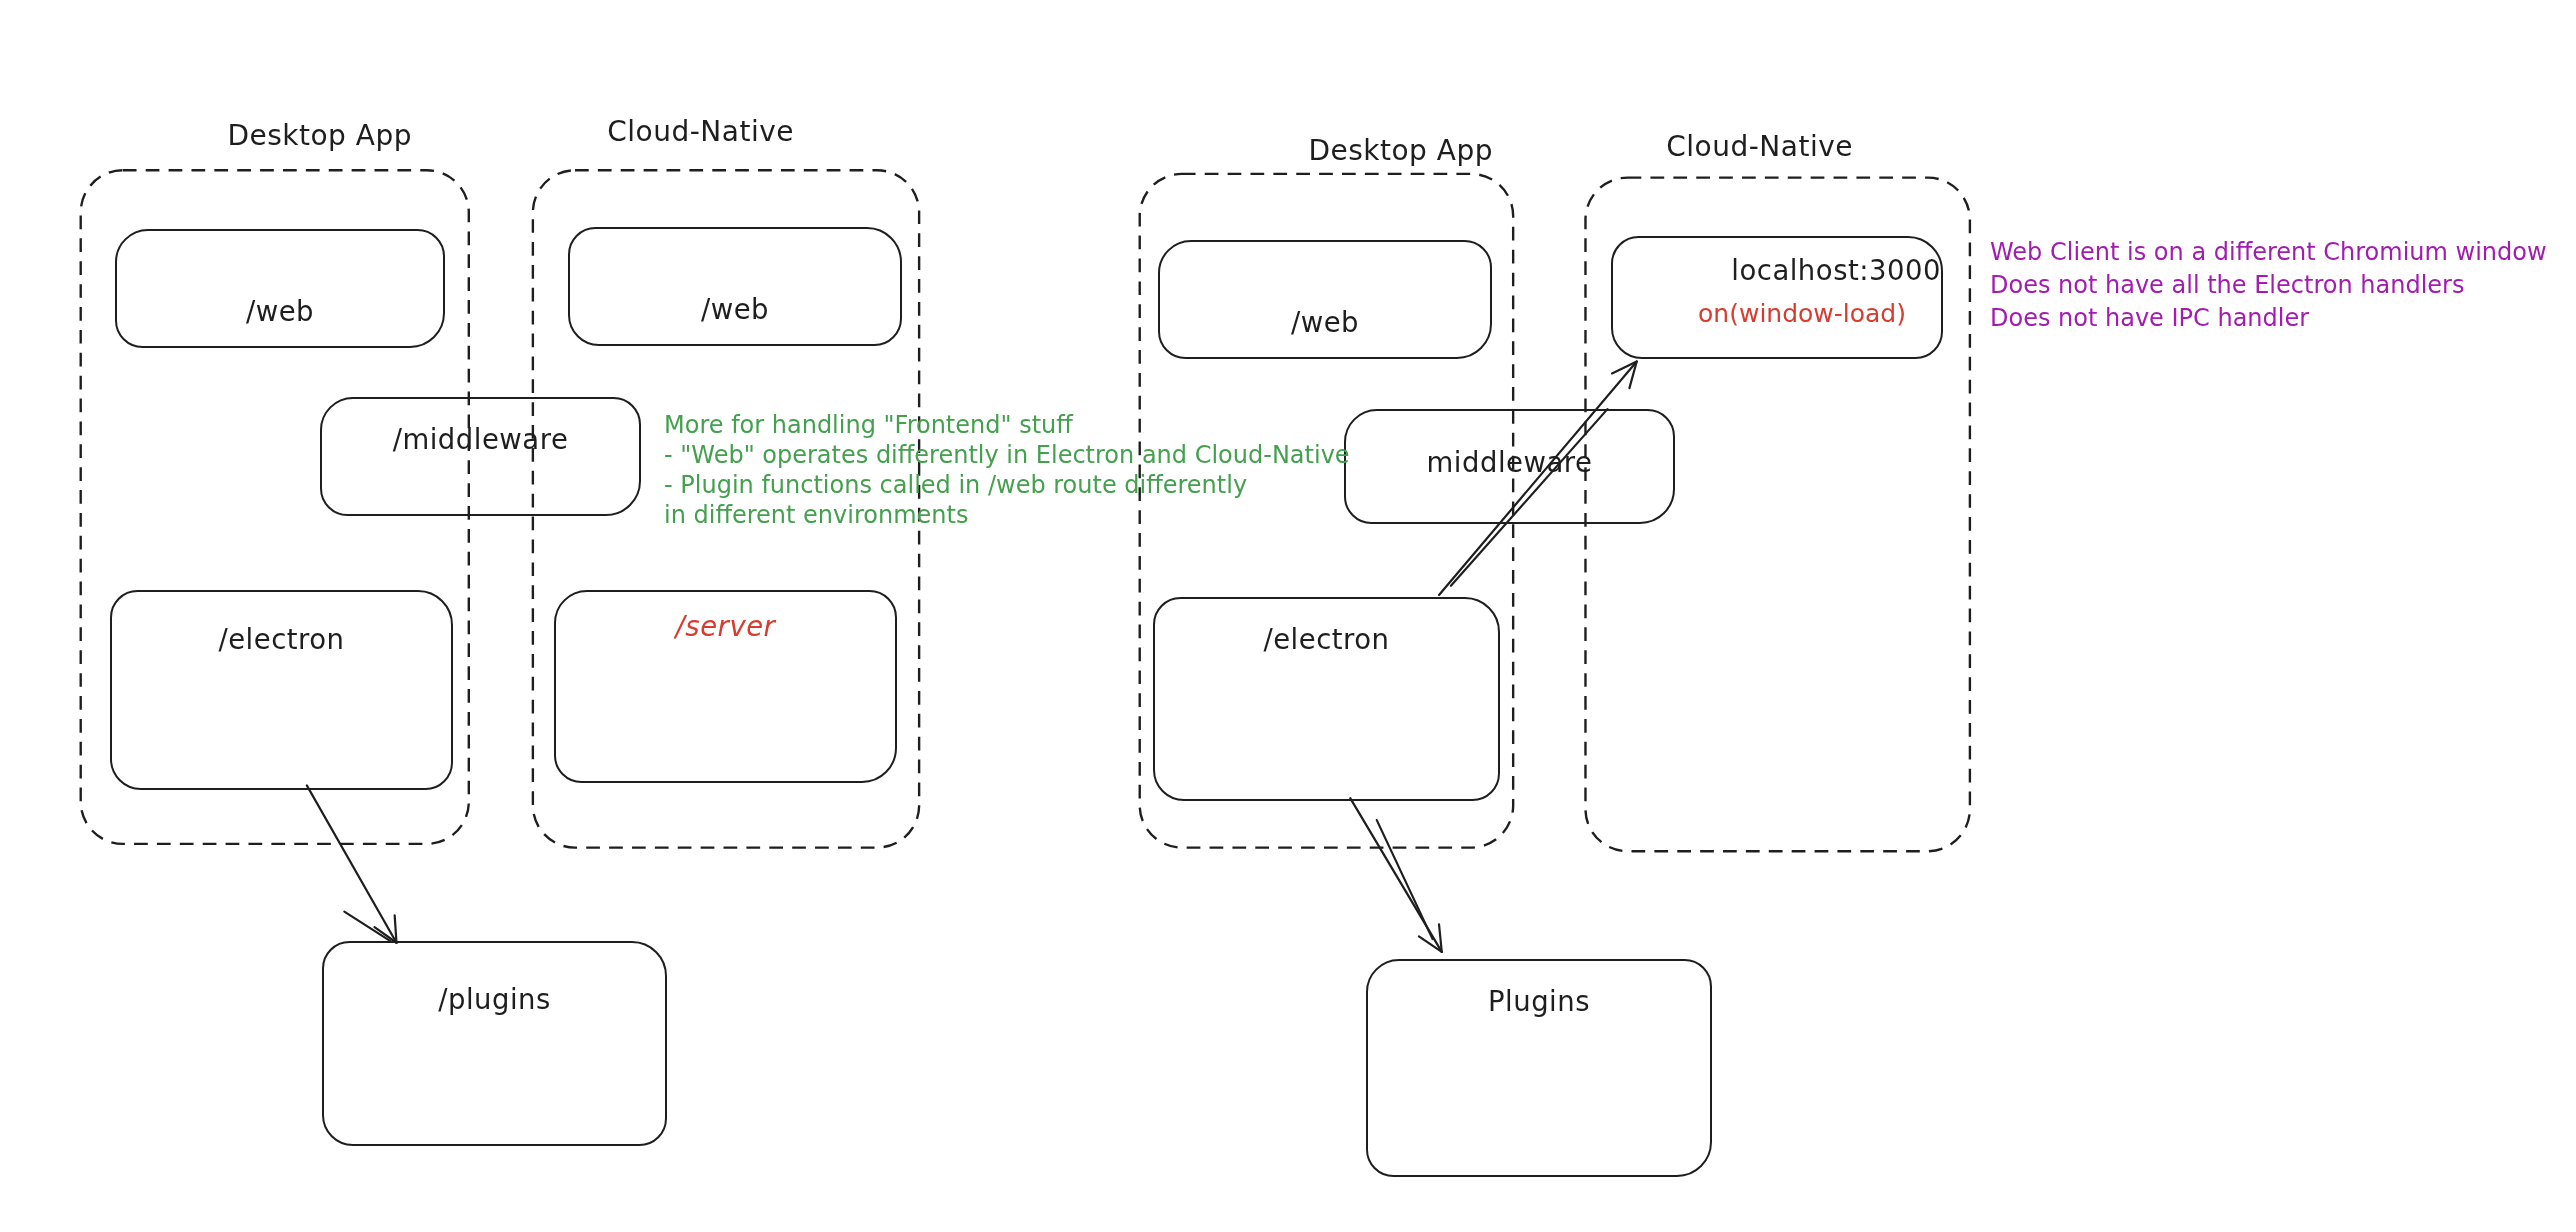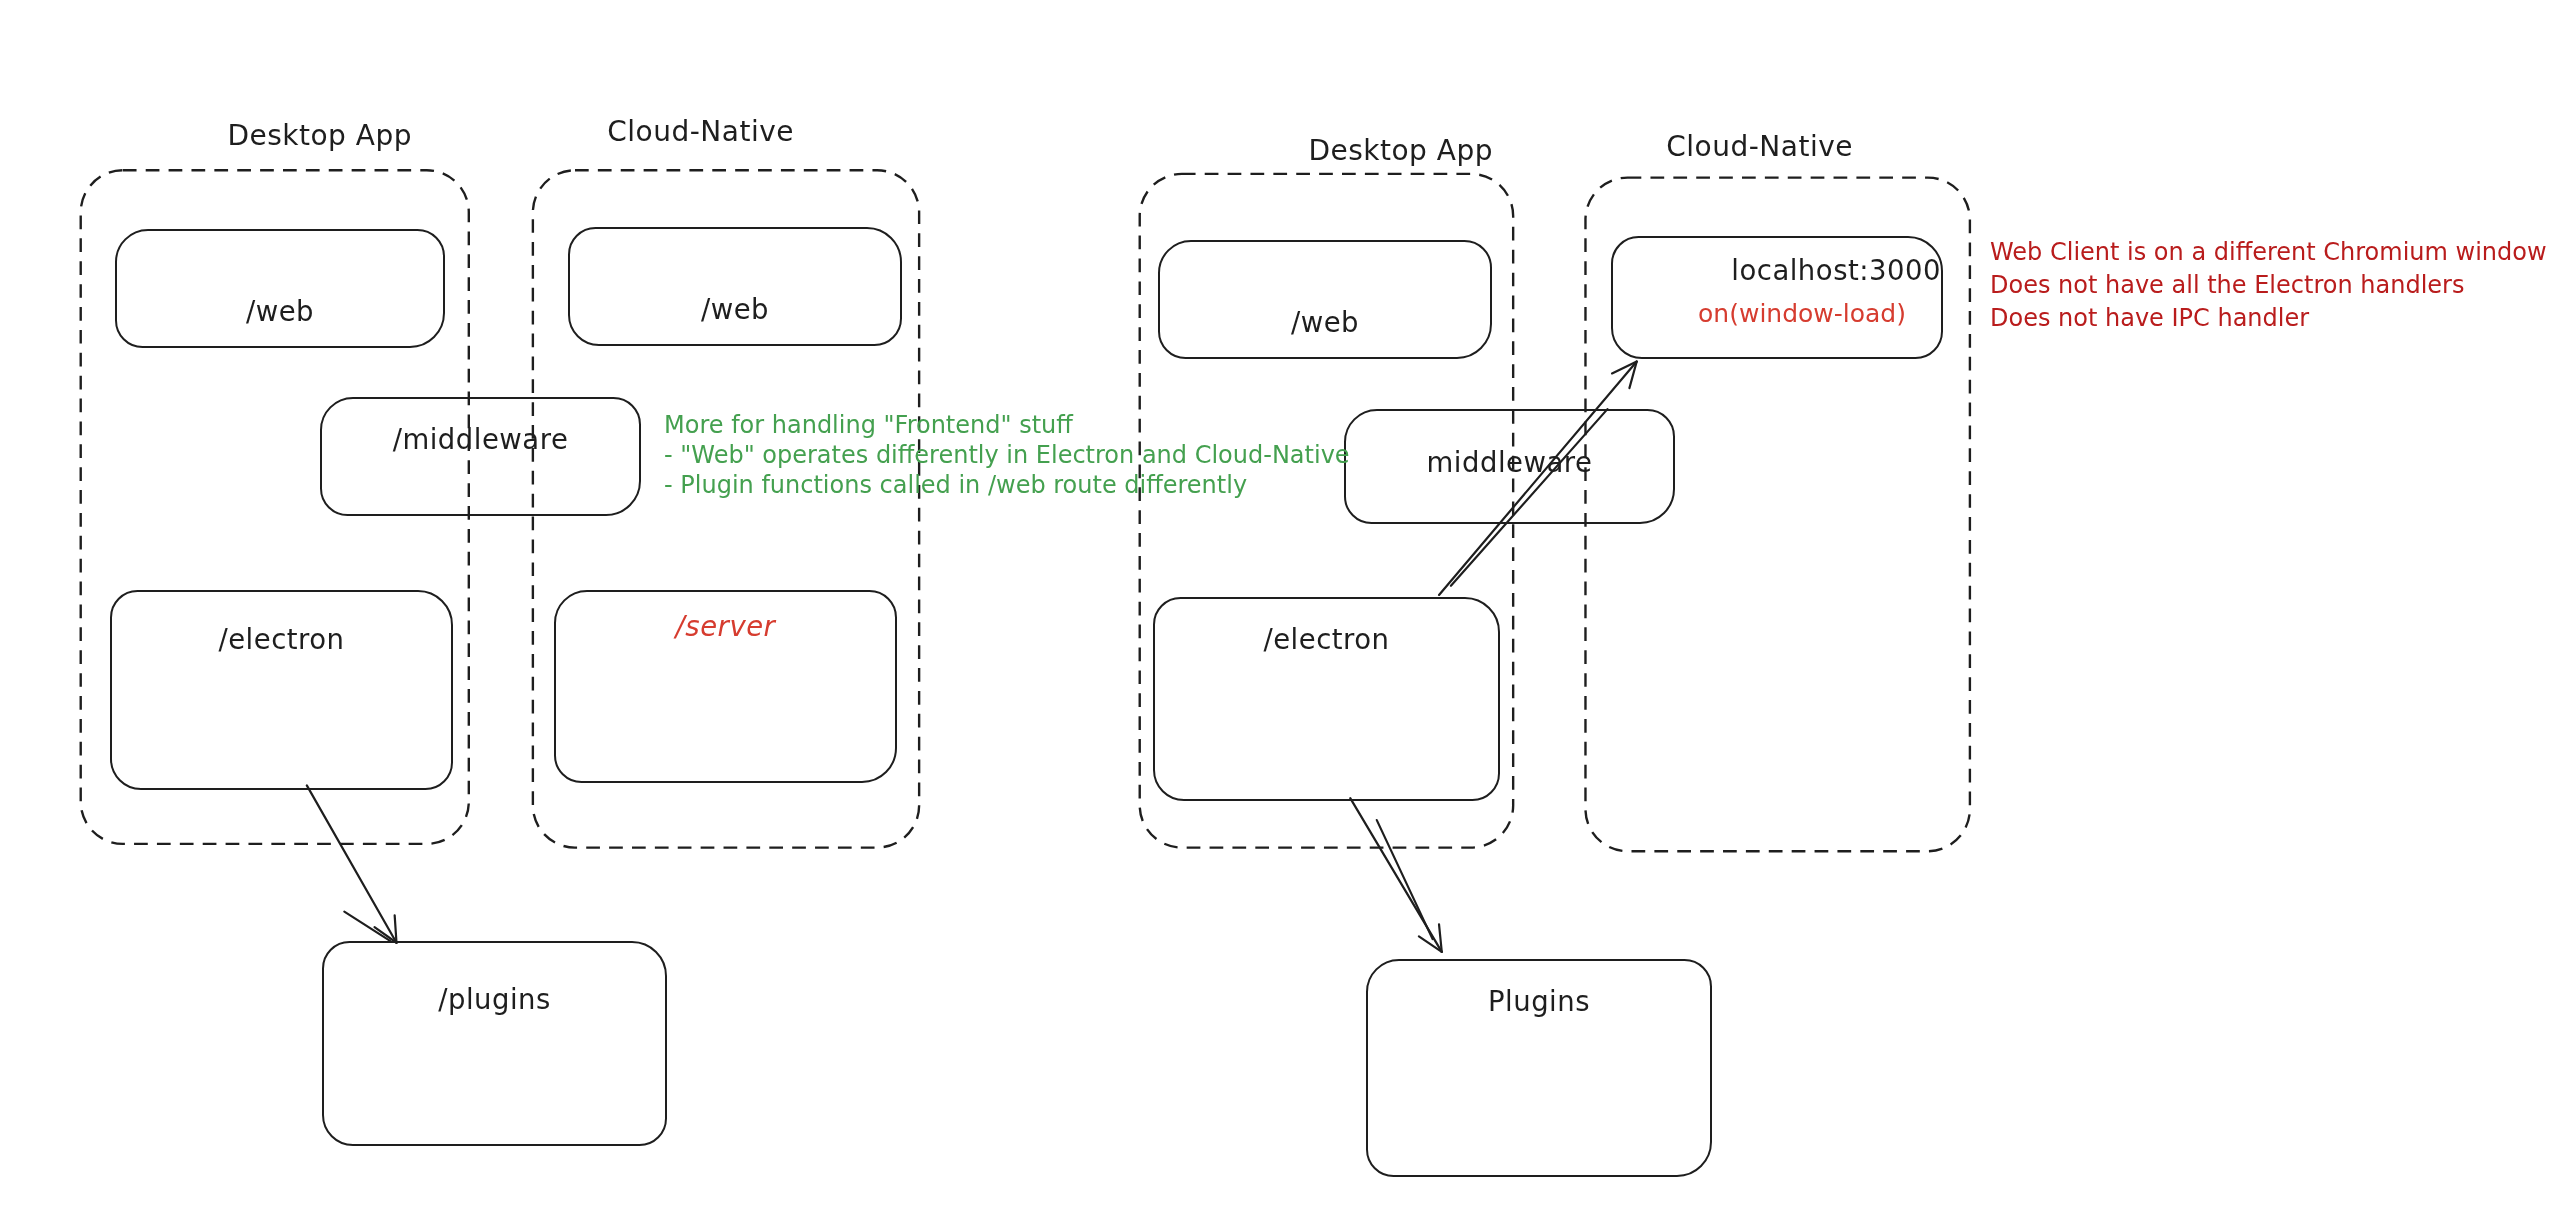--- a/index.html
+++ b/index.html
@@ -7,21 +7,21 @@
        font-family:"DejaVu Sans","Liberation Sans",sans-serif;color:#1e1e1e;}
   svg.layer{position:absolute;left:0;top:0;z-index:1;}
   .box{position:absolute;border:2.4px solid #1e1e1e;background:transparent;z-index:2;}
   .r1{border-radius:33px 27.5px 35px 27.5px;}
   .r2{border-radius:27.5px 35px 27.5px 31px;}
   .lbl{display:block;width:100%;text-align:center;font-size:27.5px;letter-spacing:0.5px;}
   .sec-title{position:absolute;font-size:28px;text-align:right;z-index:3;letter-spacing:0.5px;}
   .note{position:absolute;z-index:3;font-size:24px;}
   .note div{white-space:pre;}
   .green{color:#44a04f;line-height:30px;}
-  .rednote{color:#b91c1c;line-height:33px;}
+  .rednote{color:#a21caf;line-height:33px;}
   .redtxt{color:#d63c2f;}
   .pt26{padding-top:24px;margin-top:40px;} .pt20{padding-top:18.3px;font-style:italic;} .pt42{padding-top:24px;}
   .pt34{padding-top:31px;} .pt44{padding-top:40px;} .pt38{padding-top:35px;} .pt18{padding-top:16px;text-align:right;}
   
   #bx-web-dl{left:115px;top:229px;width:326px;height:115px;}
   #bx-web-cl{left:568px;top:227px;width:330px;height:115px;}
   #bx-mid-l{left:320px;top:397px;width:317px;height:115px;}
   #bx-ele-l{left:110px;top:590px;width:339px;height:196px;}
   #bx-srv-l{left:554px;top:590px;width:339px;height:189px;}
   #bx-plg-l{left:322px;top:941px;width:341px;height:201px;}
@@ -108,20 +108,21 @@
   <span class="lbl pt42">/electron</span>
 </div>
 <div class="box r1" id="bx-plg-r">
   <span class="lbl pt42">Plugins</span>
 </div>
 
 <div class="note green" id="note-green">
   <div>More for handling "Frontend" stuff</div>
   <div>- "Web" operates differently in Electron and Cloud-Native</div>
   <div>- Plugin functions called in /web route differently</div>
+  <div>in different environments</div>
 </div>
 
 <div class="note rednote" id="note-red">
   <div>Web Client is on a different Chromium window</div>
   <div>Does not have all the Electron handlers</div>
   <div>Does not have IPC handler</div>
 </div>
 
 
 </body></html>

